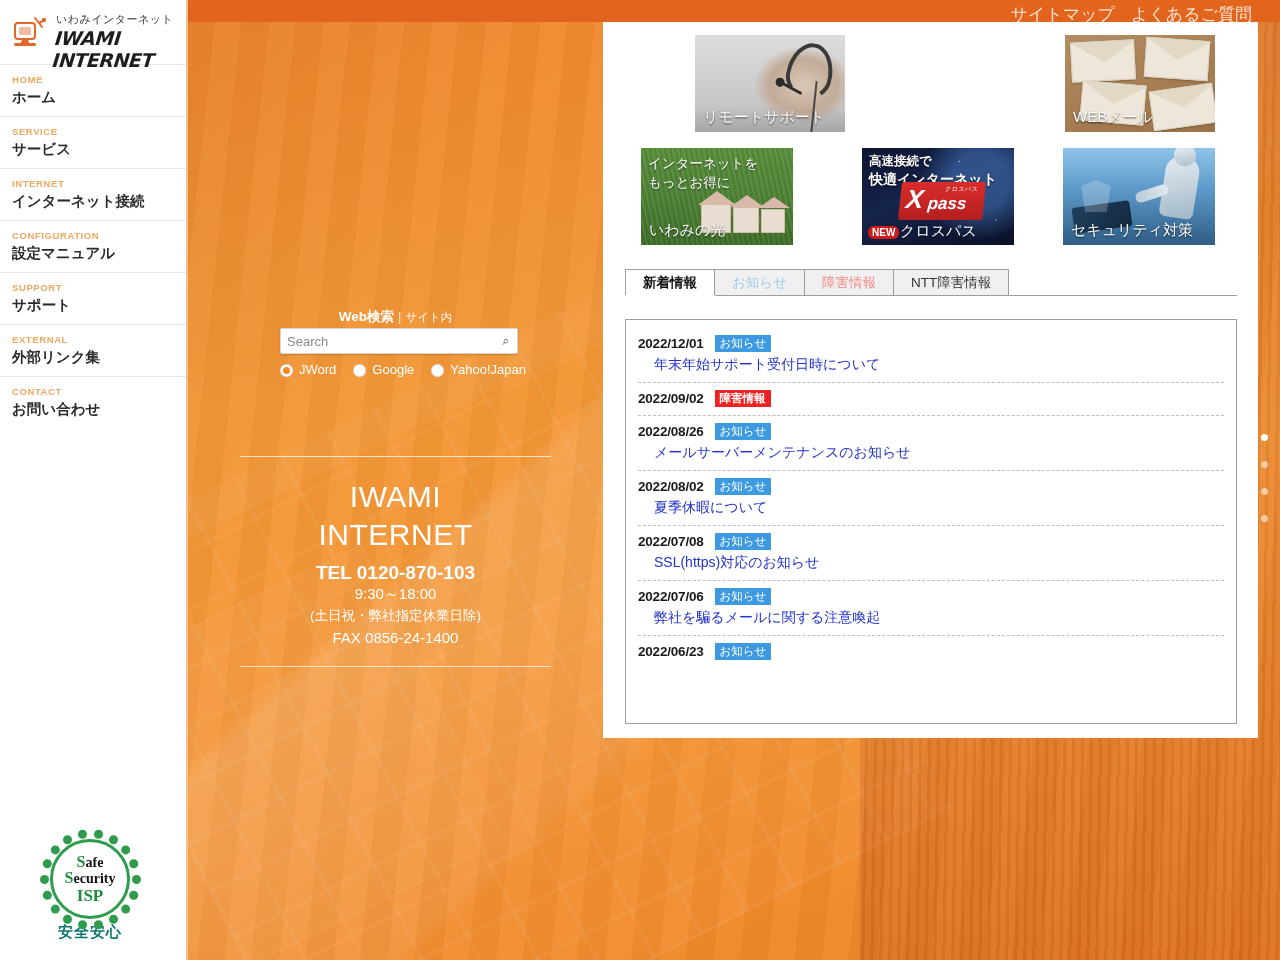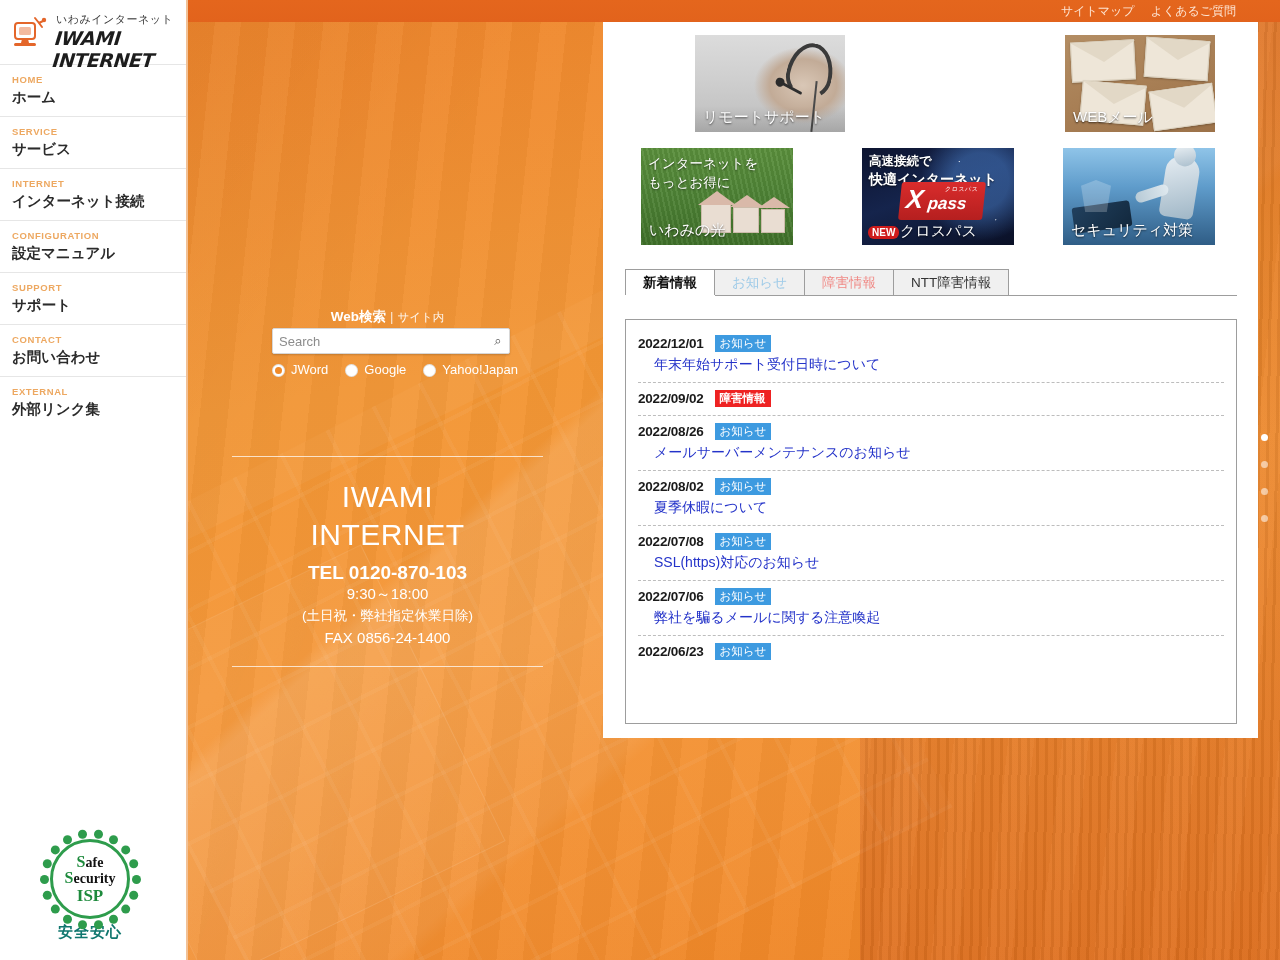--- a/index.html
+++ b/index.html
@@ -78,24 +78,24 @@
 
   
   .topbar {
     position: absolute;
     left: 0; top: 0;
     width: 1280px; height: 22px;
     background: linear-gradient(180deg, #e4661d, #e2631c);
   }
   .topbar-links {
     position: absolute;
-    right: 44px; top: 3px;
+    right: 28px; top: 3px;
     display: flex;
     gap: 16px;
-    font-size: 12px;
+    font-size: 17px;
     color: #fde4d2;
   }
   .topbar-links a { color: #fde4d2; text-decoration: none; white-space: nowrap; }
 
   
   .sidebar {
     position: absolute;
     left: 0; top: 0;
     width: 188px; height: 960px;
     background: #ffffff;
@@ -192,21 +192,21 @@
   .isp-caption {
     font-size: 15px;
     font-weight: 700;
     color: #0f766e;
     letter-spacing: 1px;
   }
 
   
   .center-col {
     position: absolute;
-    left: 180px; top: 0;
+    left: 188px; top: 0;
     width: 415px; height: 932px;
     z-index: 4;
   }
   .search-title {
     position: absolute;
     left: 0; top: 308px;
     width: 415px;
     text-align: center;
     font-size: 13px;
     color: #fff;
@@ -877,26 +877,26 @@
     </a>
     <a href="#" class="nav-item">
       <span class="nav-en">CONFIGURATION</span>
       <span class="nav-jp">設定マニュアル</span>
     </a>
     <a href="#" class="nav-item">
       <span class="nav-en">SUPPORT</span>
       <span class="nav-jp">サポート</span>
     </a>
     <a href="#" class="nav-item">
+      <span class="nav-en">EXTERNAL</span>
+      <span class="nav-jp">外部リンク集</span>
+    </a>
+    <a href="#" class="nav-item">
       <span class="nav-en">CONTACT</span>
       <span class="nav-jp">お問い合わせ</span>
-    </a>
-    <a href="#" class="nav-item">
-      <span class="nav-en">EXTERNAL</span>
-      <span class="nav-jp">外部リンク集</span>
     </a>
 
     <div class="isp-badge">
       <div class="isp-circle">
         <div class="isp-dots" id="ispDots">
             <span style="transform: translate(46px, 0px);"></span>
             <span style="transform: translate(43.2px, 15.7px);"></span>
             <span style="transform: translate(35.2px, 29.6px);"></span>
             <span style="transform: translate(23px, 39.8px);"></span>
             <span style="transform: translate(8px, 45.3px);"></span>

